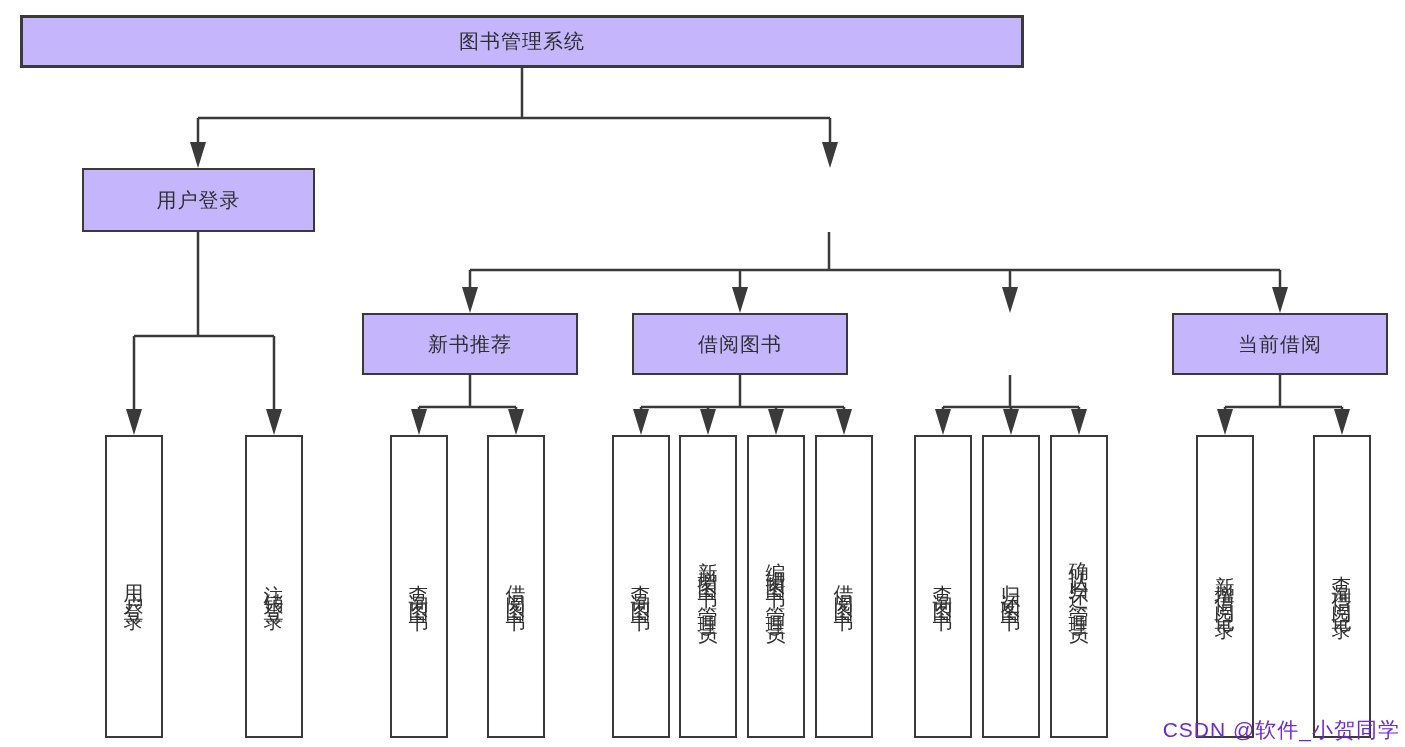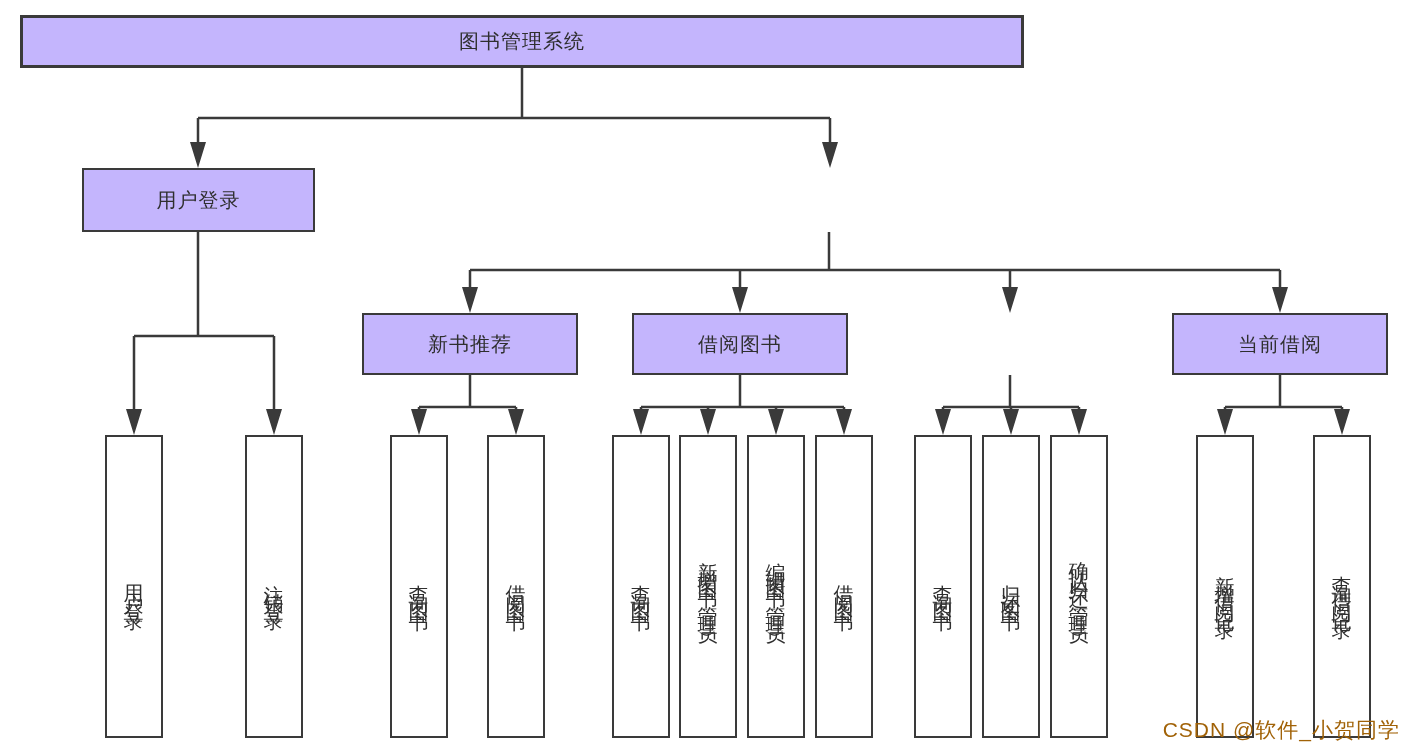--- a/index.html
+++ b/index.html
@@ -113,14 +113,14 @@
     <span>确认归还（管理员）</span>
   </div>
 
   <div class="vbox" style="left:1196px;">
     <span>新增借阅记录</span>
   </div>
   <div class="vbox" style="left:1313px;">
     <span>查询借阅记录</span>
   </div>
 
-  <div class="watermark" style="color: #a16207;">CSDN @软件_小贺同学</div>
+  <div class="watermark" style="color: #6d28d9;">CSDN @软件_小贺同学</div>
 </div>
 
 </body></html>

